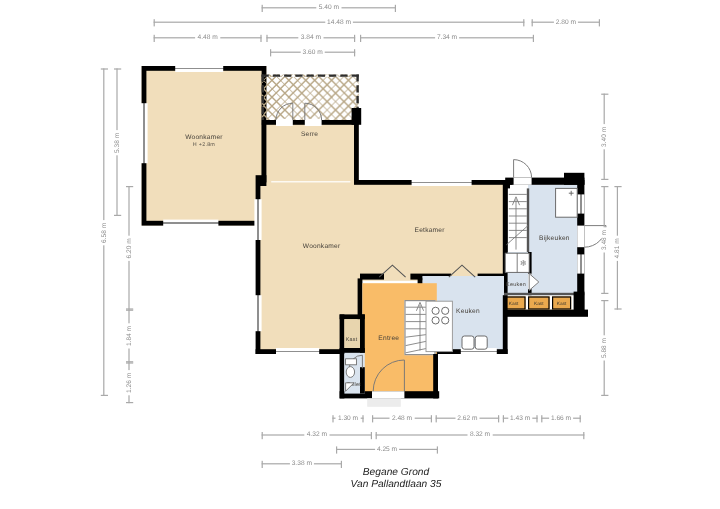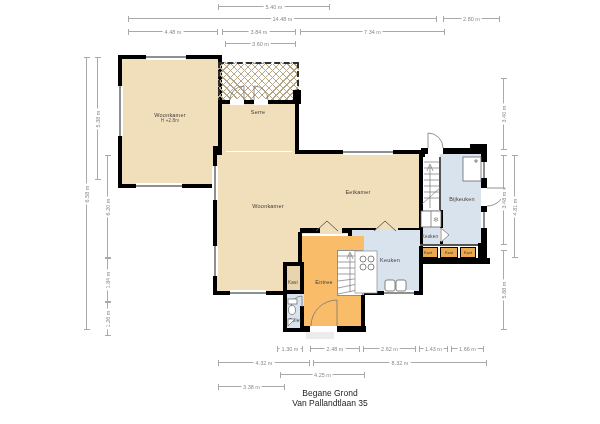--- a/index.html
+++ b/index.html
@@ -26,21 +26,21 @@
   .dim.h{height:0;border-top:1px solid #a9a9a9;}
   .dim.h::before,.dim.h::after{content:"";position:absolute;top:-3px;width:1px;height:6px;background:#a9a9a9;}
   .dim.h::before{left:0;} .dim.h::after{right:0;}
   .dim.v{width:0;border-left:1px solid #a9a9a9;}
   .dim.v::before,.dim.v::after{content:"";position:absolute;left:-3px;width:6px;height:1px;background:#a9a9a9;}
   .dim.v::before{top:0;} .dim.v::after{bottom:0;}
   .dlab{position:absolute;left:50%;top:0;transform:translate(-50%,-55%);background:#fff;
         padding:0 2px;font-size:5.5px;color:#8a8a8a;white-space:nowrap;}
   .dim.v .dlab{left:0;top:50%;transform:translate(-50%,-50%) rotate(-90deg);}
   #titleblock{position:absolute;left:230px;top:388px;width:200px;text-align:center;
-              font-size:8.5px;line-height:10px;color:#1c1c1c;}
+              font-size:8.5px;line-height:10px;color:#1c1c1c;font-style:italic;}
   svg.overlay{position:absolute;left:0;top:0;pointer-events:none;}
 </style>
 </head>
 <body>
 
 <div id="canvas">
 
   <div class="room" style="left:118px;top:55px;width:104px;height:133px;background:#f1debb;"></div>
   <div class="win-h" style="left:146px;top:54px;width:40px;height:6px;"></div>
   <div class="win-v" style="left:117px;top:86px;width:6px;height:50px;"></div>

